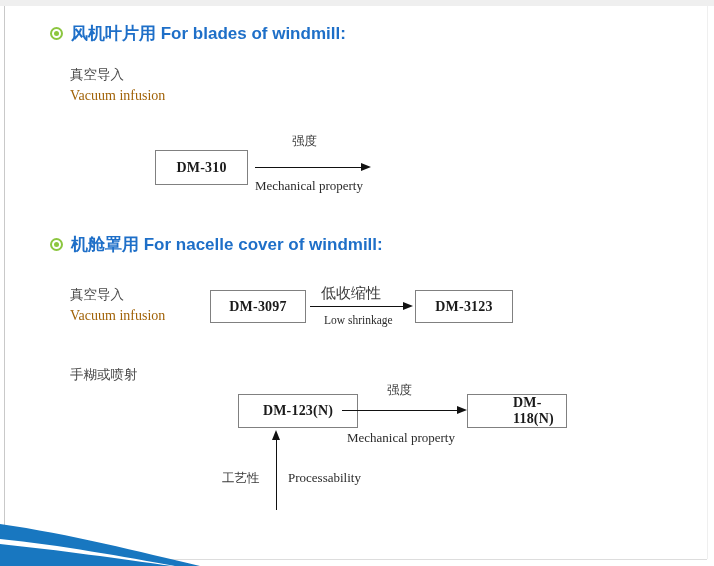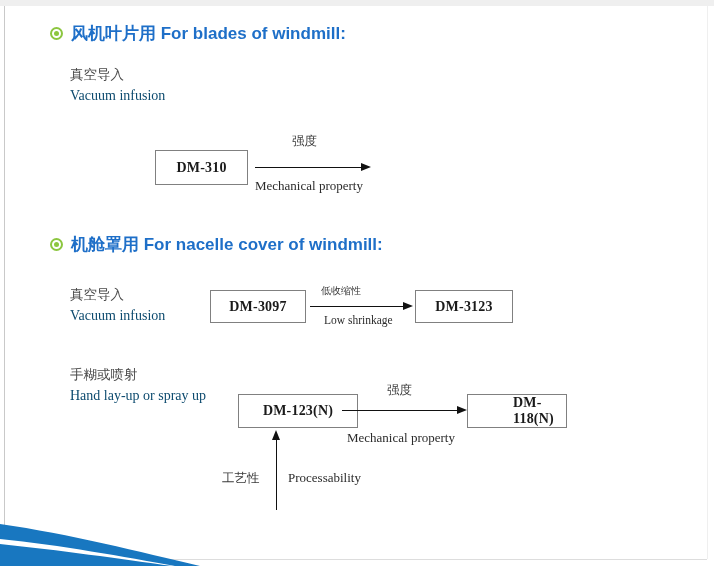--- a/index.html
+++ b/index.html
@@ -84,21 +84,21 @@
   .label-cn {
     font-family: "Liberation Sans", "DejaVu Sans", sans-serif;
     font-size: 13.5px;
     line-height: 20px;
     color: #4a4a4a;
   }
   .label-en {
     font-family: "Liberation Serif", "DejaVu Serif", serif;
     font-size: 14px;
     line-height: 21px;
-    color: #0c4a6e;
+    color: #a16207;
   }
 
   
   .pbox {
     position: absolute;
     box-sizing: border-box;
     border: 1px solid #808080;
     background: #ffffff;
     display: flex;
     align-items: center;
@@ -159,21 +159,21 @@
   .cap-cn {
     font-family: "Liberation Sans", "DejaVu Sans", sans-serif;
     font-size: 12.5px;
     color: #3a3a3a;
   }
   .cap-en {
     font-family: "Liberation Serif", "DejaVu Serif", serif;
     font-size: 13px;
     color: #2b2b2b;
   }
-  .cap-cn.small { font-size: 10px; }
+  .cap-cn.small { font-size: 15px; }
   .cap-en.small { font-size: 11.5px; }
 
   
   .swoosh {
     position: absolute;
     left: 0; bottom: 0;
     width: 210px; height: 66px;
     pointer-events: none;
   }
 </style>
@@ -225,21 +225,20 @@
     <span class="head"></span>
   </div>
 
   <div class="cap cap-cn small" style="left:321px; top:284px;">低收缩性</div>
   <div class="cap cap-en small" style="left:324px; top:314px;">Low shrinkage</div>
 
   <div class="pbox" style="left:415px; top:290px; width:98px; height:33px;">DM-3123</div>
 
   <div class="label-block" style="left:70px; top:365px;">
     <div class="label-cn">手糊或喷射</div>
-    <div class="label-en">Hand lay-up or spray up</div>
   </div>
 
   <div class="pbox" style="left:238px; top:394px; width:120px; height:34px;">DM-123(N)</div>
 
   <div class="arrow-h" style="left:342px; top:406px; width:125px;">
     <span class="shaft"></span>
     <span class="head"></span>
   </div>
 
   <div class="cap cap-cn" style="left:387px; top:382px;">强度</div>

